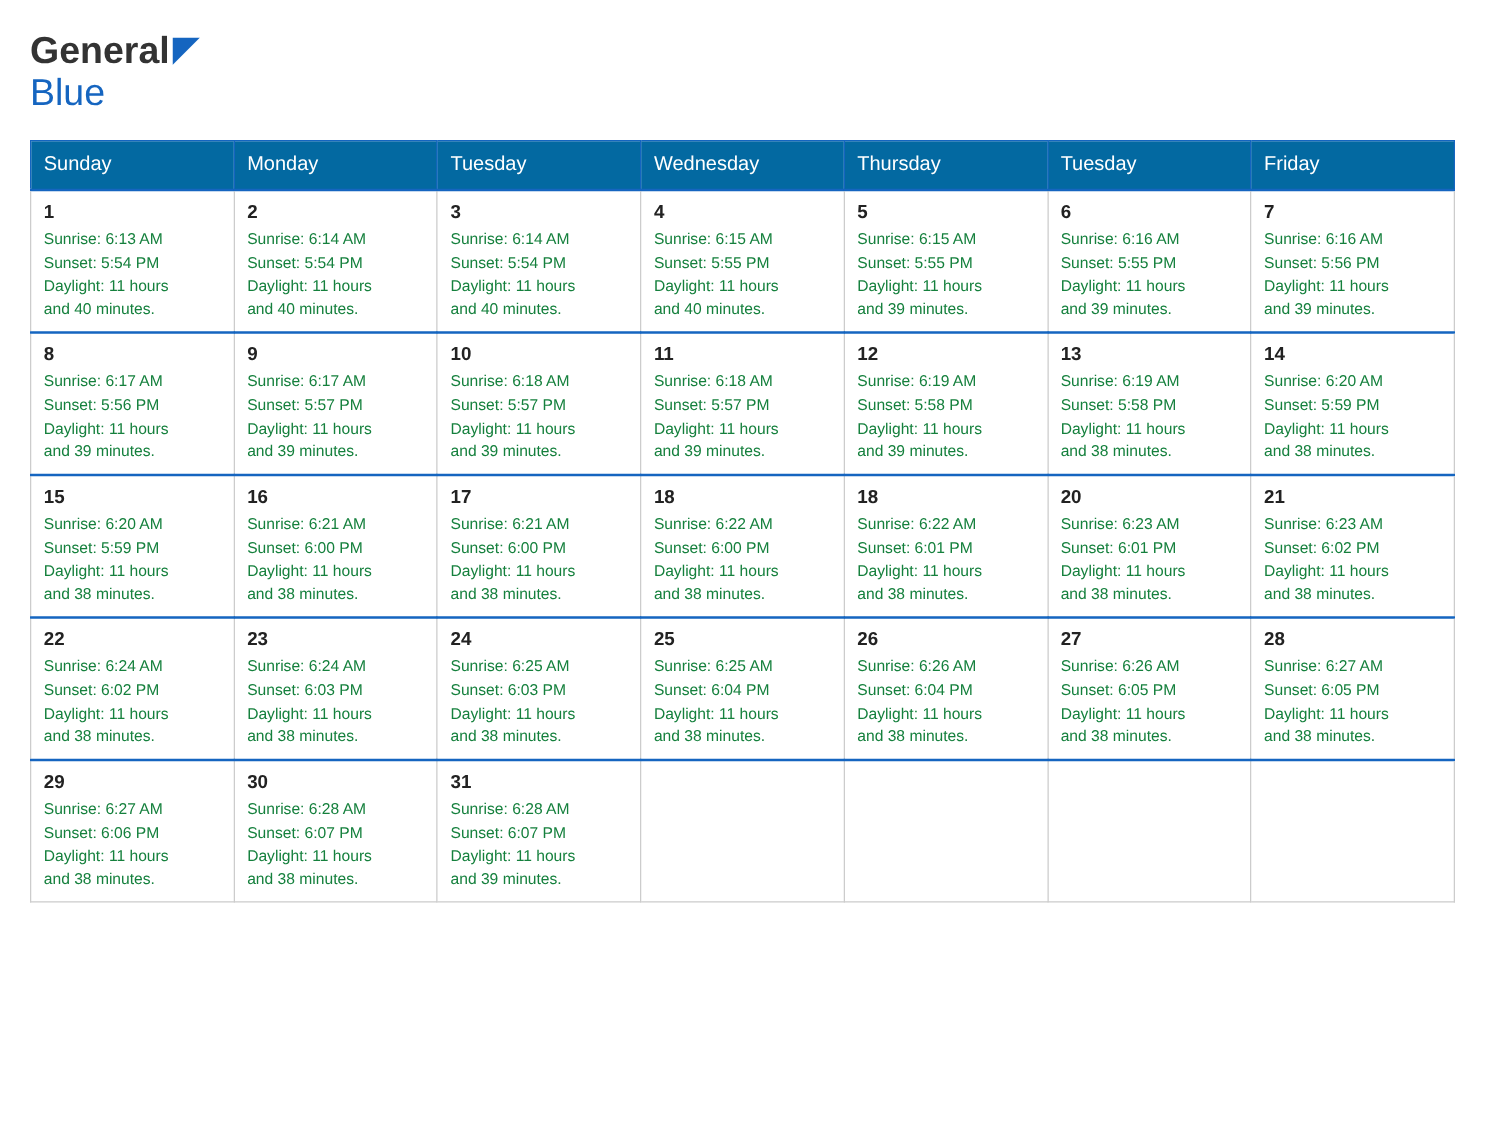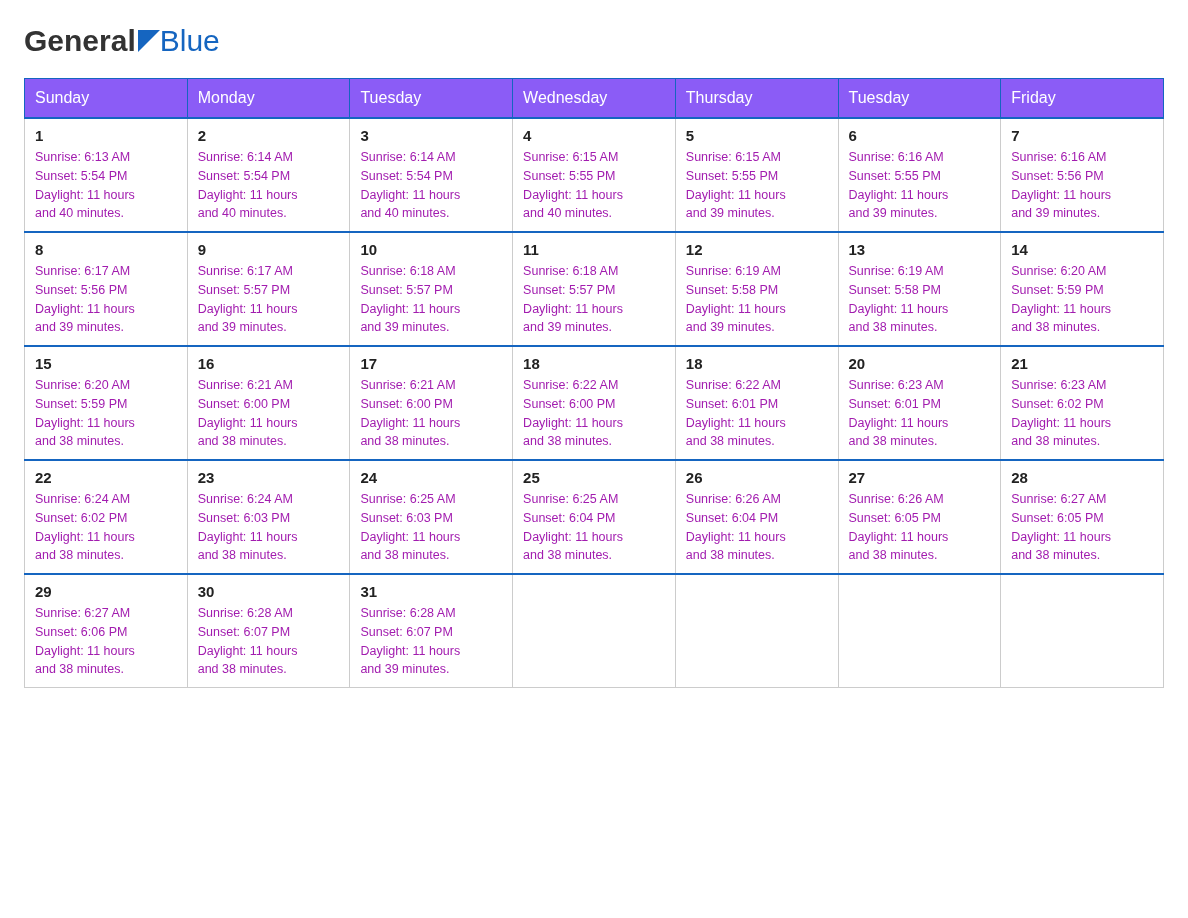--- a/index.html
+++ b/index.html
@@ -11,21 +11,21 @@
       min-height: 918px;
     }
     .header {
       display: flex;
       justify-content: space-between;
       align-items: flex-start;
       margin-bottom: 20px;
     }
     .logo {
       display: flex;
-      flex-direction: row;
+      flex-direction: column;
       align-items: flex-start;
     }
     .logo-line1 {
       display: flex;
       align-items: center;
     }
     .title-section {
       text-align: right;
     }
     .month-title {
@@ -37,21 +37,21 @@
     .location {
       font-size: 22px;
       color: #555;
       font-style: italic;
     }
     .calendar-table {
       width: 100%;
       border-collapse: collapse;
     }
     .calendar-table thead tr th {
-      background-color: #8b5cf6;
+      background-color: #0369a1;
       color: #fff;
       padding: 10px 10px;
       text-align: left;
       font-size: 16px;
       font-weight: normal;
       border: 1px solid #1565c0;
     }
     .calendar-table tbody tr td {
       vertical-align: top;
       padding: 8px 10px;
@@ -66,21 +66,21 @@
     }
     .day-number {
       font-size: 15px;
       font-weight: bold;
       margin-bottom: 4px;
       display: block;
     }
     .day-info {
       font-size: 12.5px;
       line-height: 1.5;
-      color: #a21caf;
+      color: #15803d;
     }
     .empty-cell {
       background: #fff;
     }
   </style>
 </head>
 <body>
 
 <div class="header">
   <div class="logo">

